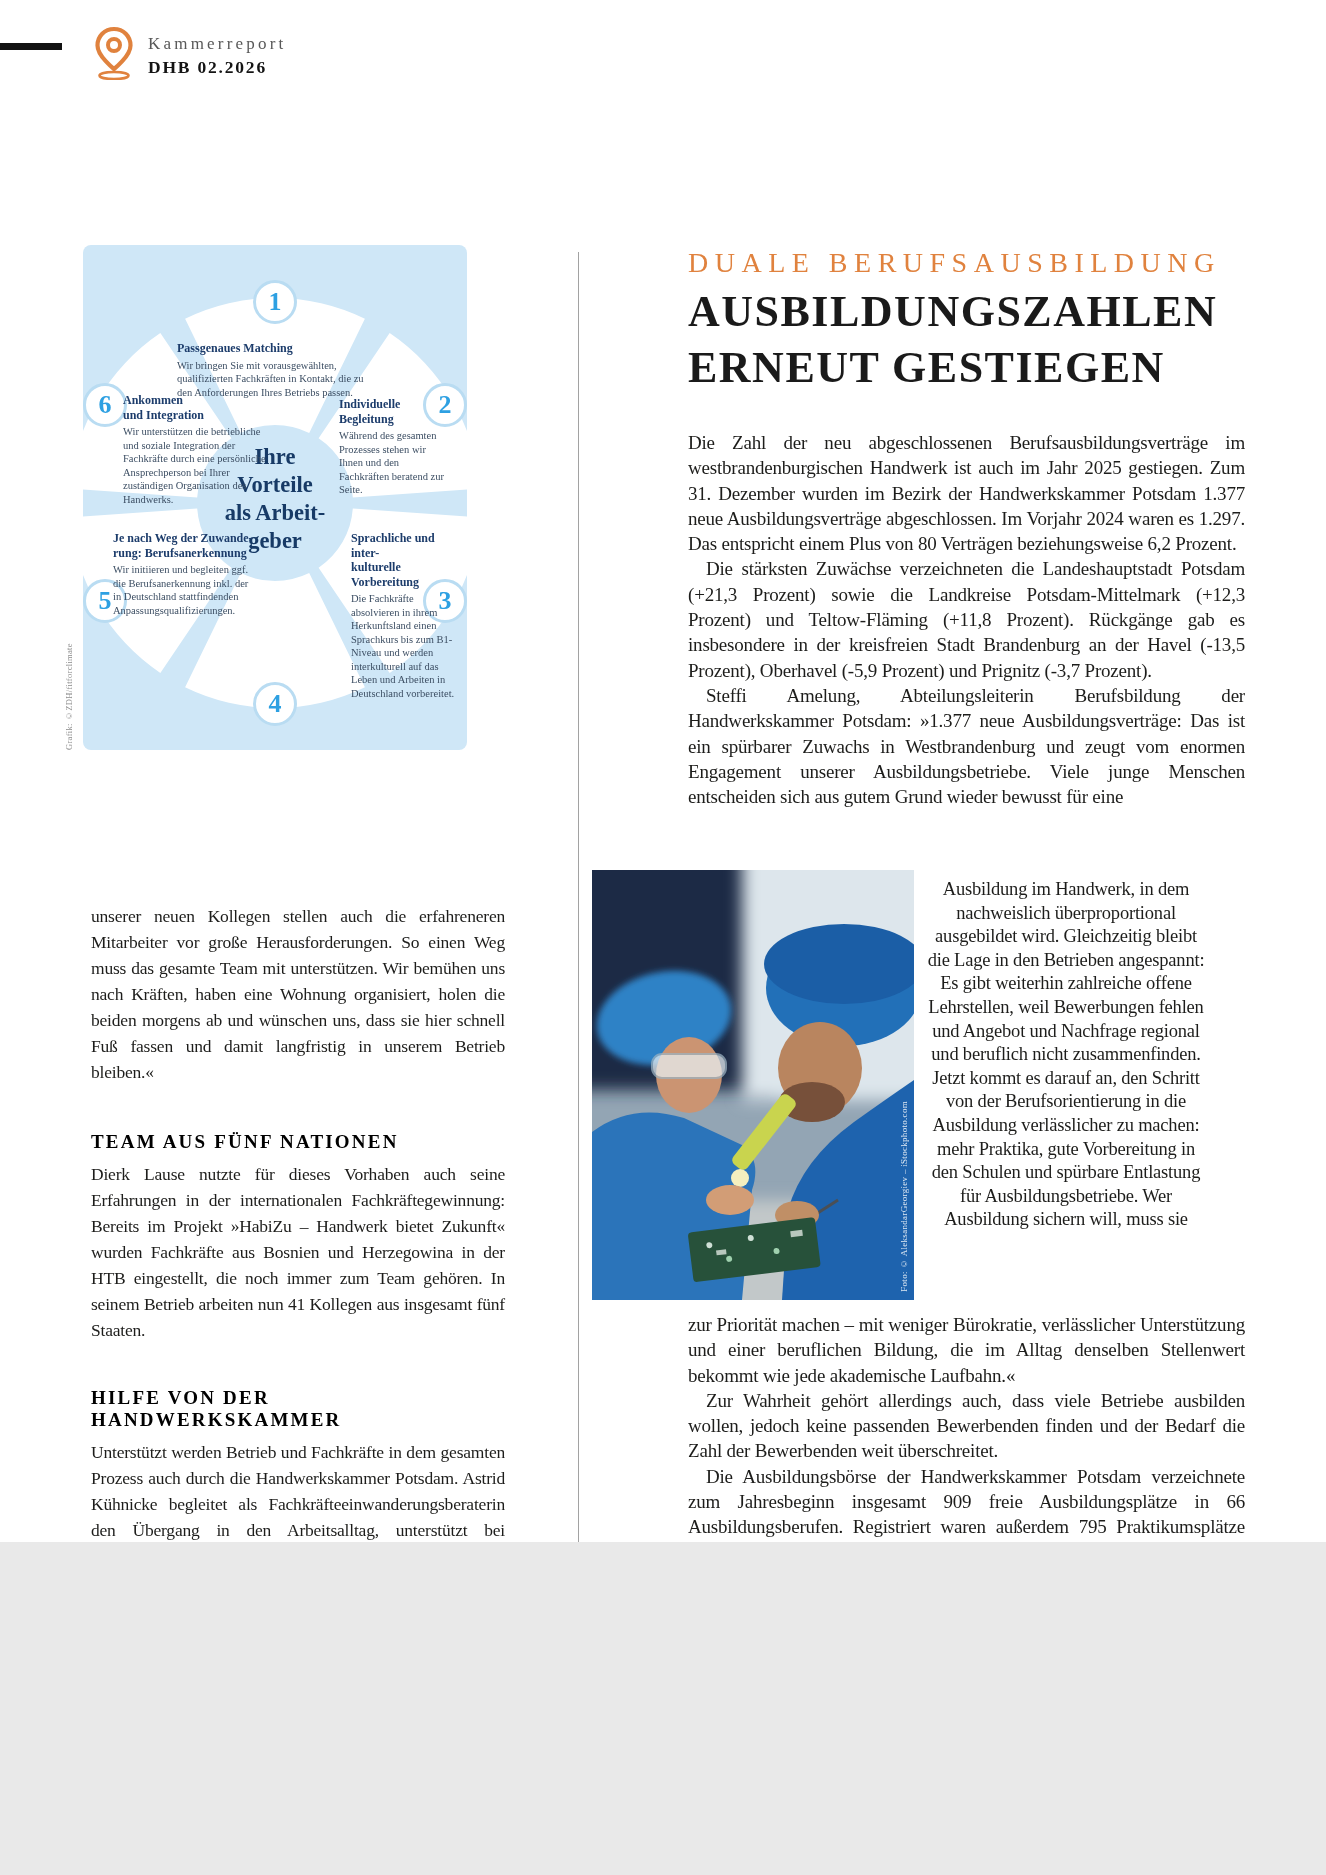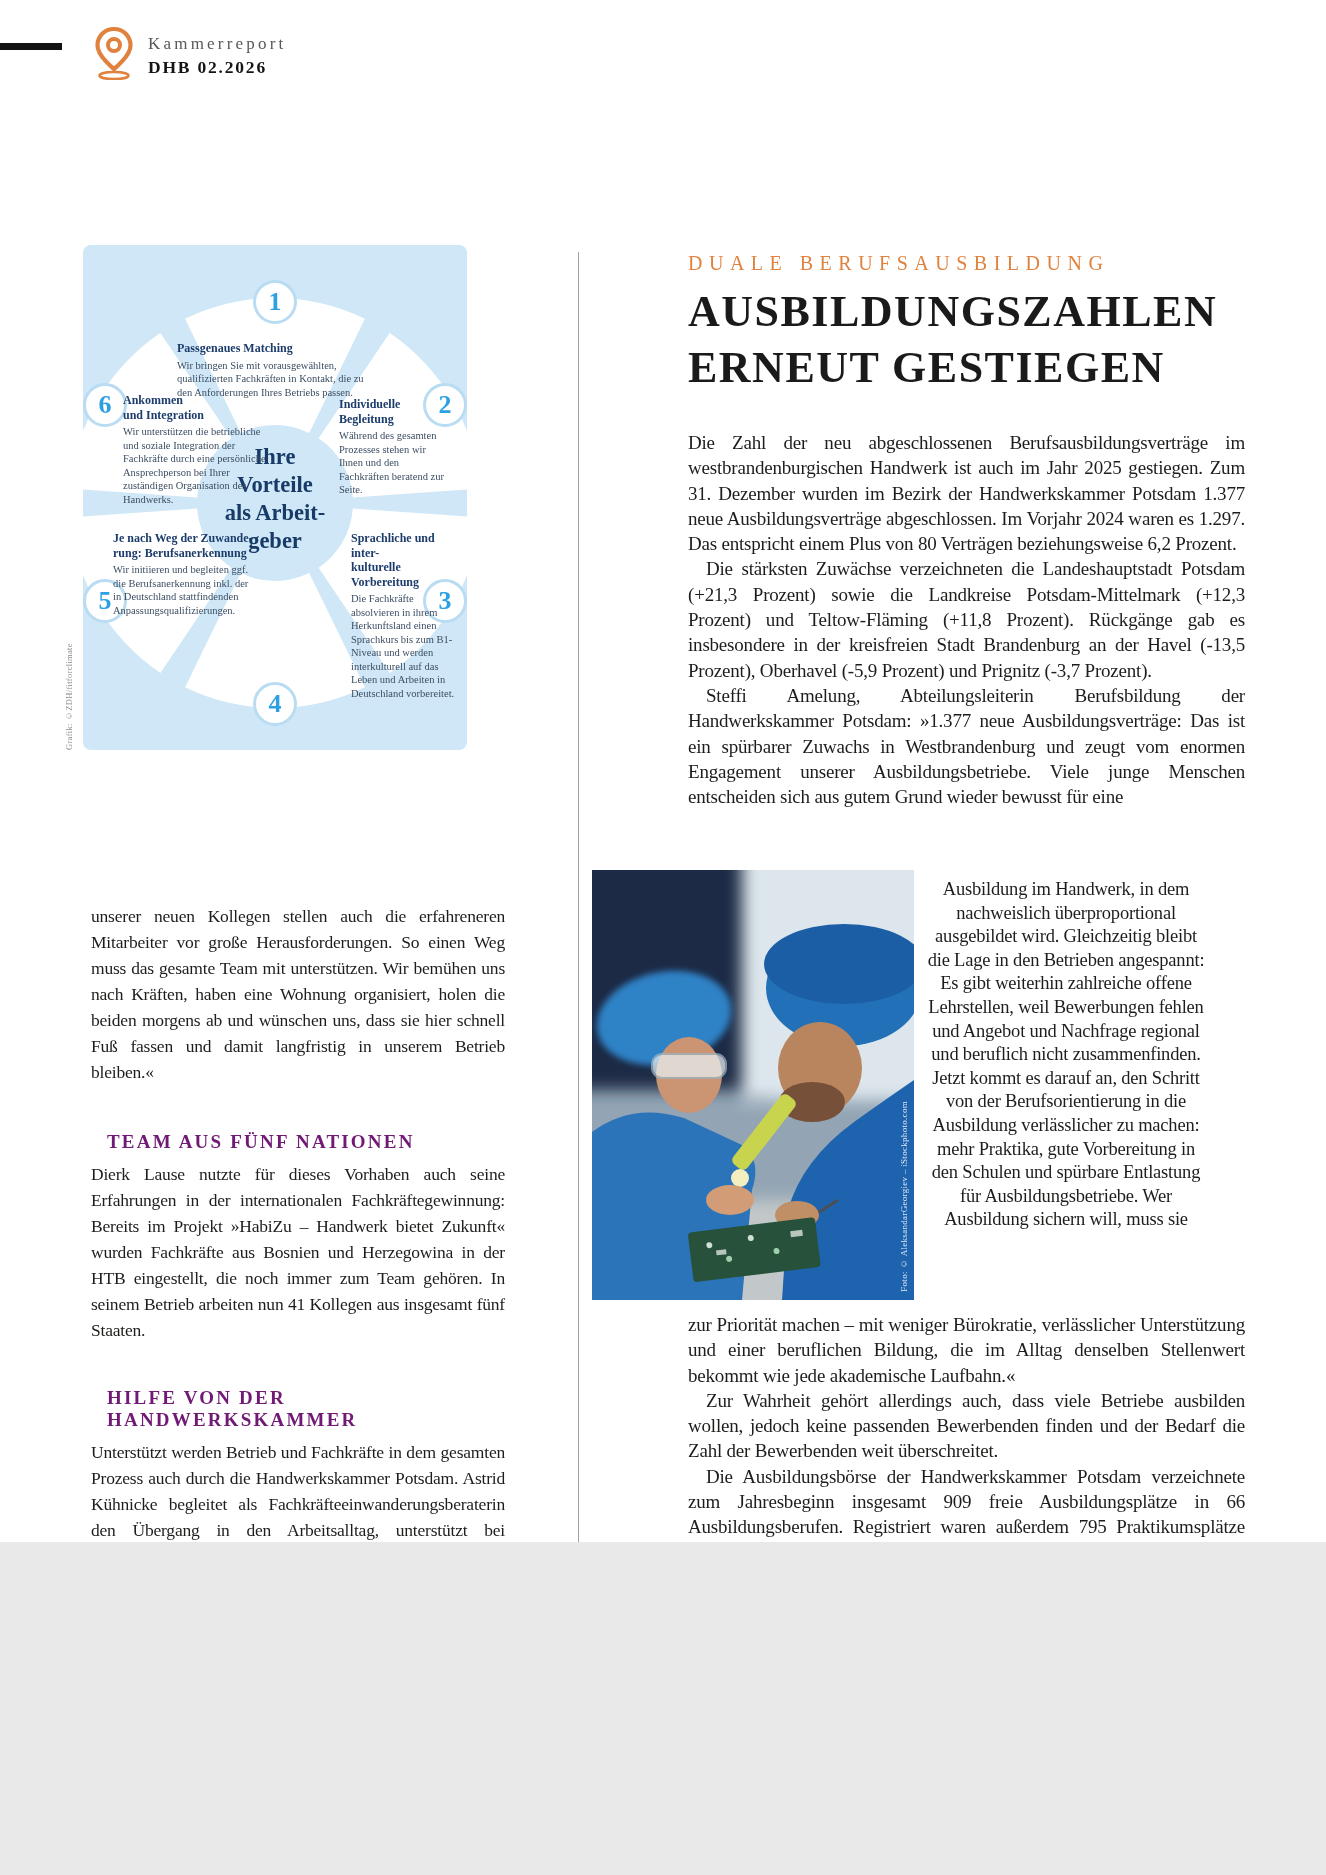--- a/index.html
+++ b/index.html
@@ -31,28 +31,28 @@
   .seg5{left:30px;top:286px;width:146px}
   .seg6{left:40px;top:148px;width:150px}
   .wheel-title{left:110px;top:198px;width:164px;font-size:22.5px;line-height:28px;font-weight:800;
                color:#173a66;white-space:pre-line;text-align:center}
   .gfx-credit{left:64px;top:604px;height:146px;writing-mode:vertical-rl;transform:rotate(180deg);
               font-size:8.5px;color:#8c8c8c;letter-spacing:.3px}
 
   
   .leftcol{left:91px;top:903px;width:414px}
   .leftcol p{margin:0;font-size:17.5px;line-height:26px;text-align:justify;letter-spacing:-0.2px}
-  .leftcol h3{margin:16px;font-size:19px;letter-spacing:2.2px;font-weight:800;color:#701a75}
+  .leftcol h3{margin:0;font-size:19px;letter-spacing:2.2px;font-weight:800;color:#000000}
   .h-gap1{margin-top:46px !important;margin-bottom:8px !important}
   .h-gap2{margin-top:44px !important;margin-bottom:8px !important}
 
   .colrule{left:578px;top:252px;width:1px;height:1336px;background:#a2a2a2}
 
   .rightcol{left:688px;top:250px;width:557px}
-  .kicker{font-size:20px;line-height:26px;letter-spacing:6.5px;color:#e0823e;font-weight:500}
+  .kicker{font-size:28px;line-height:26px;letter-spacing:6.5px;color:#e0823e;font-weight:500}
   .headline{margin:8px 0 0 0;font-size:44px;line-height:56px;font-weight:600;letter-spacing:1.5px;
             color:#1a1a1a;white-space:pre-line}
   .rightcol p, .rc-lower p{margin:0;font-size:19px;line-height:25.3px;text-align:justify;letter-spacing:-0.2px}
   .p-first{margin-top:34px !important}
   .ind{text-indent:18px}
 
   .photo{left:592px;top:870px;width:322px;height:430px;overflow:hidden}
   .photo-credit{position:absolute;right:5px;bottom:8px;writing-mode:vertical-rl;transform:rotate(180deg);
                 color:#fff;font-size:9px;opacity:.85;letter-spacing:.3px}
   .quote-side{left:925px;top:878px;width:282px;font-size:18.5px;line-height:23.6px;

